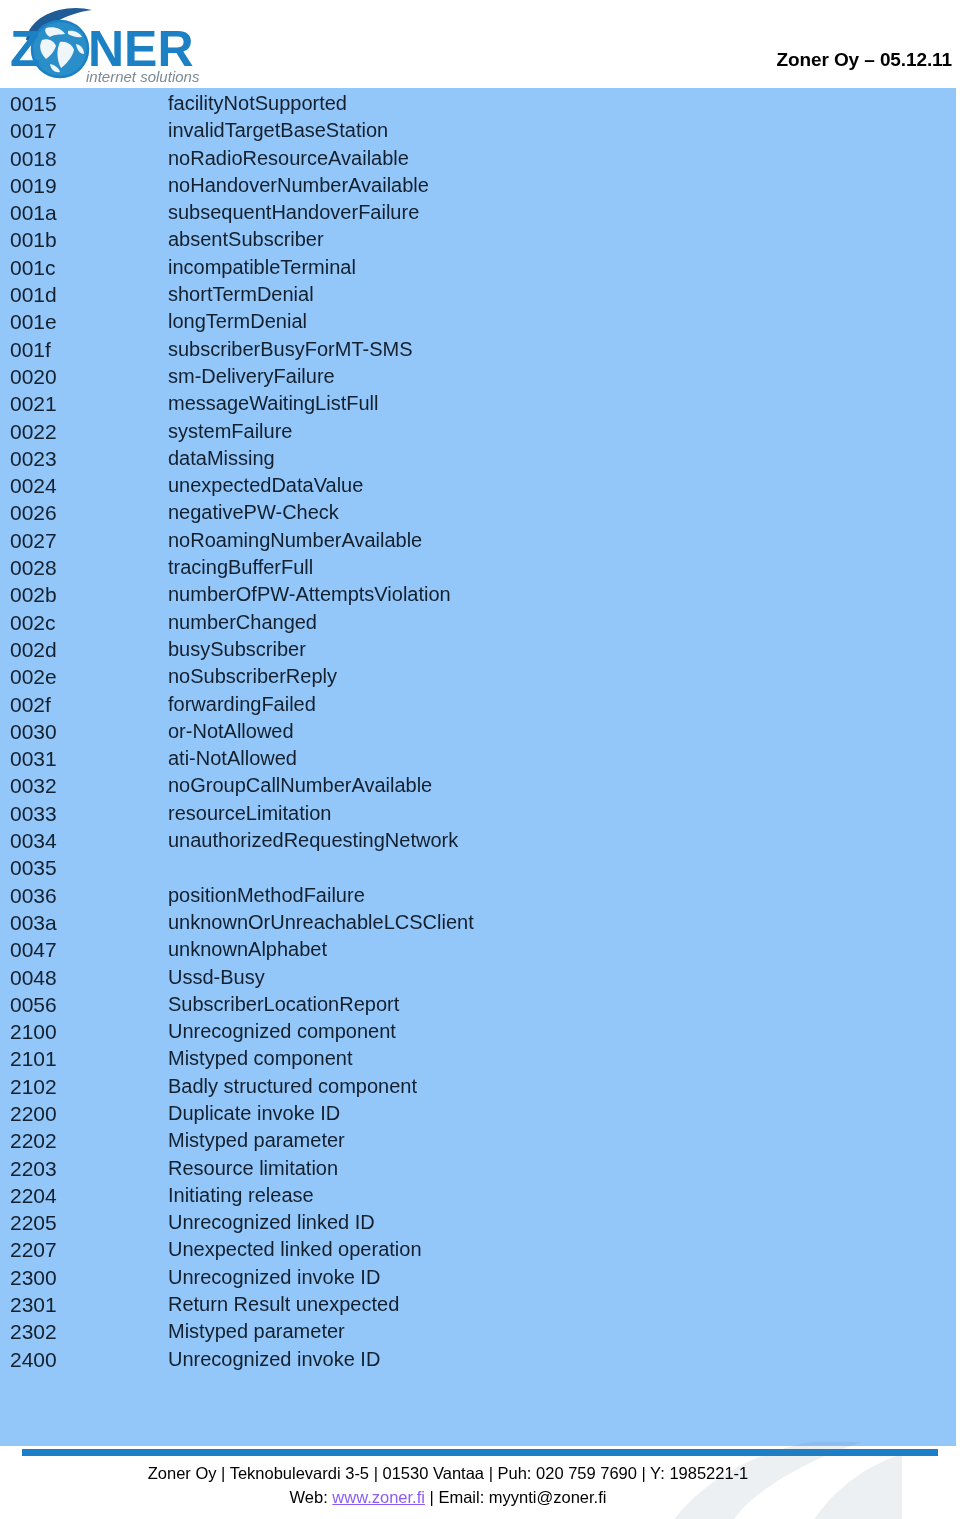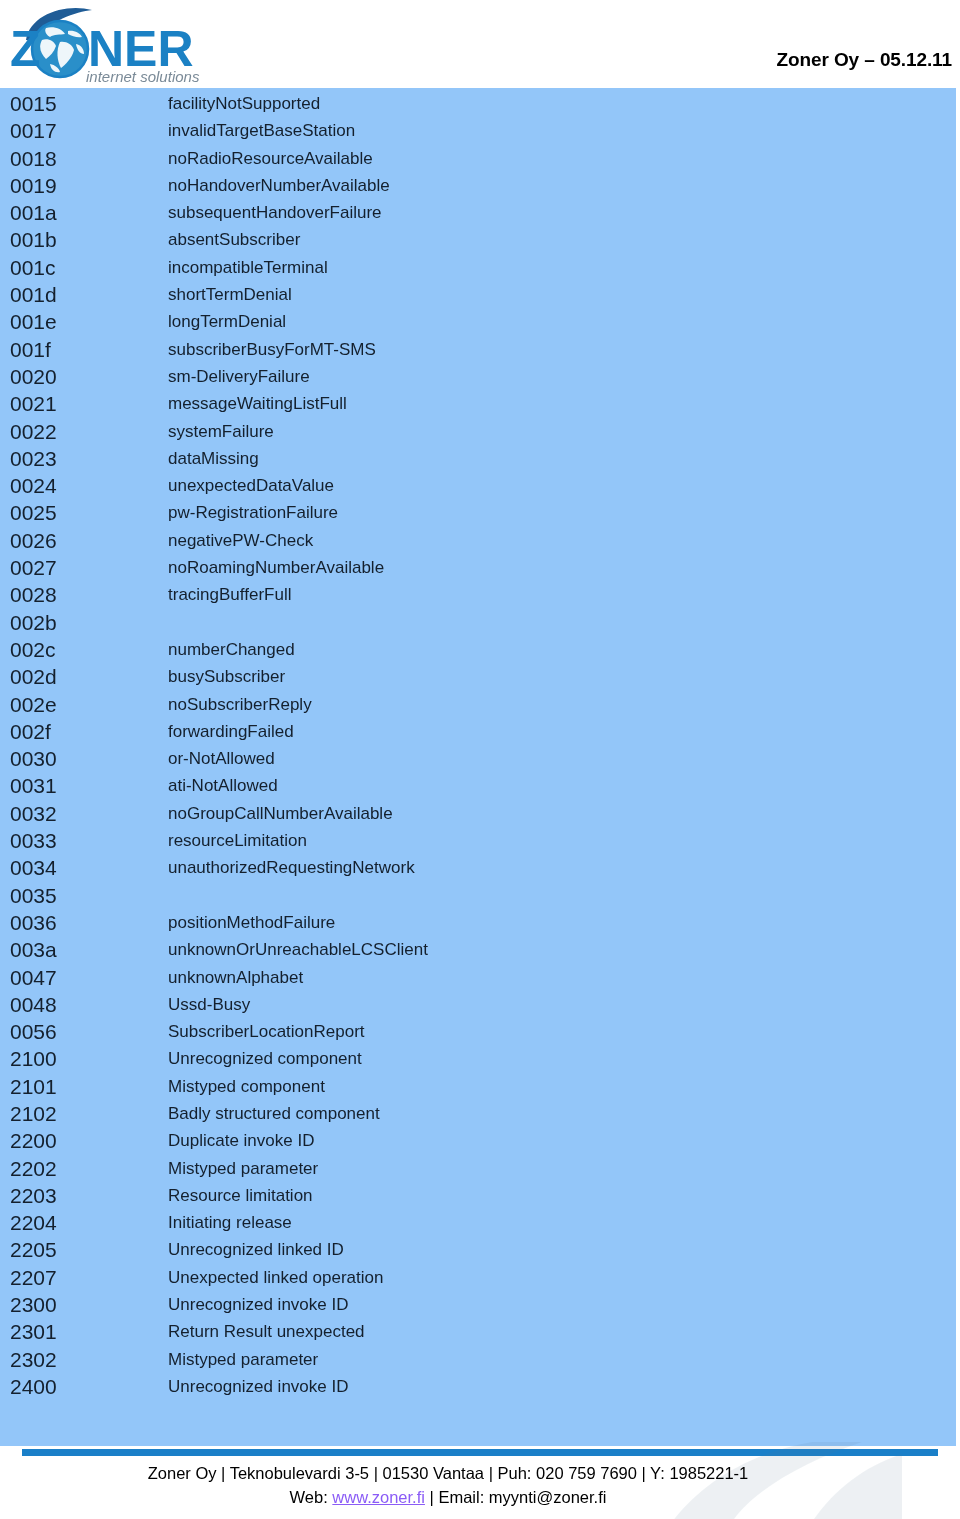--- a/index.html
+++ b/index.html
@@ -79,21 +79,21 @@
 
   .code-cell {
     width: 168px;
     padding-left: 10px;
     font-size: 21px;
     color: #14202e;
     white-space: nowrap;
   }
 
   .label-cell {
-    font-size: 17px;
+    font-size: 20px;
     color: #14202e;
     white-space: nowrap;
   }
 
   
   .footer {
     position: absolute;
     left: 0;
     top: 1446px;
     width: 960px;
@@ -228,37 +228,34 @@
       </div>
       <div class="code-row">
         <div class="code-cell">0023</div>
         <div class="label-cell">dataMissing</div>
       </div>
       <div class="code-row">
         <div class="code-cell">0024</div>
         <div class="label-cell">unexpectedDataValue</div>
       </div>
       <div class="code-row">
-        <div class="code-cell">0025</div>
-        <div class="label-cell">pw-RegistrationFailure</div>
-      </div>
-      <div class="code-row">
         <div class="code-cell">0026</div>
         <div class="label-cell">negativePW-Check</div>
       </div>
       <div class="code-row">
         <div class="code-cell">0027</div>
         <div class="label-cell">noRoamingNumberAvailable</div>
       </div>
       <div class="code-row">
         <div class="code-cell">0028</div>
         <div class="label-cell">tracingBufferFull</div>
       </div>
       <div class="code-row">
         <div class="code-cell">002b</div>
+        <div class="label-cell">numberOfPW-AttemptsViolation</div>
       </div>
       <div class="code-row">
         <div class="code-cell">002c</div>
         <div class="label-cell">numberChanged</div>
       </div>
       <div class="code-row">
         <div class="code-cell">002d</div>
         <div class="label-cell">busySubscriber</div>
       </div>
       <div class="code-row">

